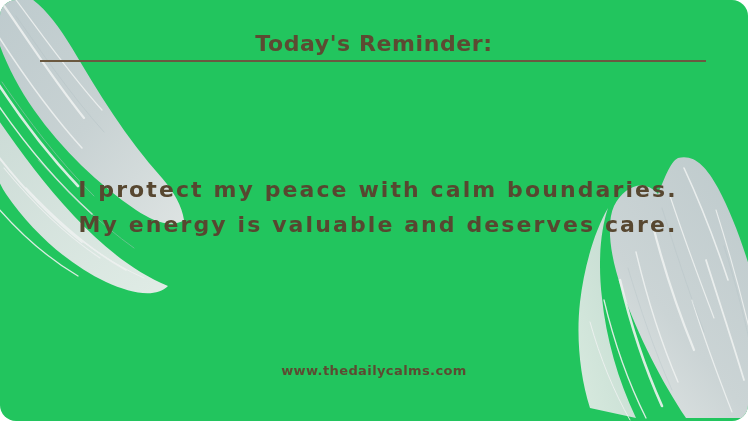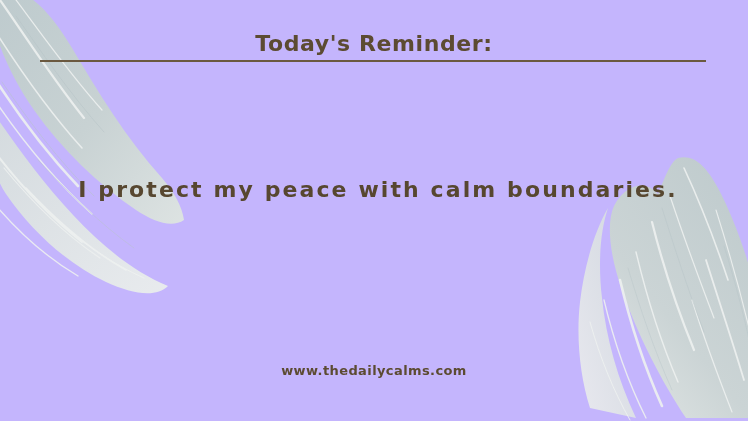--- a/index.html
+++ b/index.html
@@ -109,21 +109,21 @@
     font-size: 13px;
     font-weight: bold;
     letter-spacing: 0.4px;
     color: #5c4b32;
     white-space: nowrap;
   }
 </style>
 </head>
 <body>
 
-<div id="card" style="background: #c4b5fd;">
+<div id="card" style="background: #22c55e; border-radius: 16px;">
 
   <div class="brush-layer">
 
     <svg class="brush-svg" id="brush-left" viewBox="0 0 210 350" xmlns="http://www.w3.org/2000/svg">
       <defs>
         <linearGradient id="lgLeft" x1="0" y1="0" x2="1" y2="1">
           <stop offset="0%" stop-color="#bdcacd"></stop>
           <stop offset="55%" stop-color="#c8d2d3"></stop>
           <stop offset="100%" stop-color="#dde3e2"></stop>
         </linearGradient>
@@ -204,20 +204,21 @@
 
   <div class="content">
 
     <div id="title-wrap">
       <span id="reminder-title" style="color: rgb(92, 75, 50);">Today's Reminder:</span>
       <span id="title-underline" style="background: rgb(107, 89, 64);"></span>
     </div>
 
     <div id="quote-block">
       <div class="quote-line" style="color: rgb(87, 71, 48);">I protect my peace with calm boundaries.</div>
+      <div class="quote-line" style="color: rgb(87, 71, 48);">My energy is valuable and deserves care.</div>
     </div>
 
     <div id="website-wrap">
       <span id="website-url" style="color: rgb(92, 75, 50);">www.thedailycalms.com</span>
     </div>
 
   </div>
 </div>
 
 </body></html>

